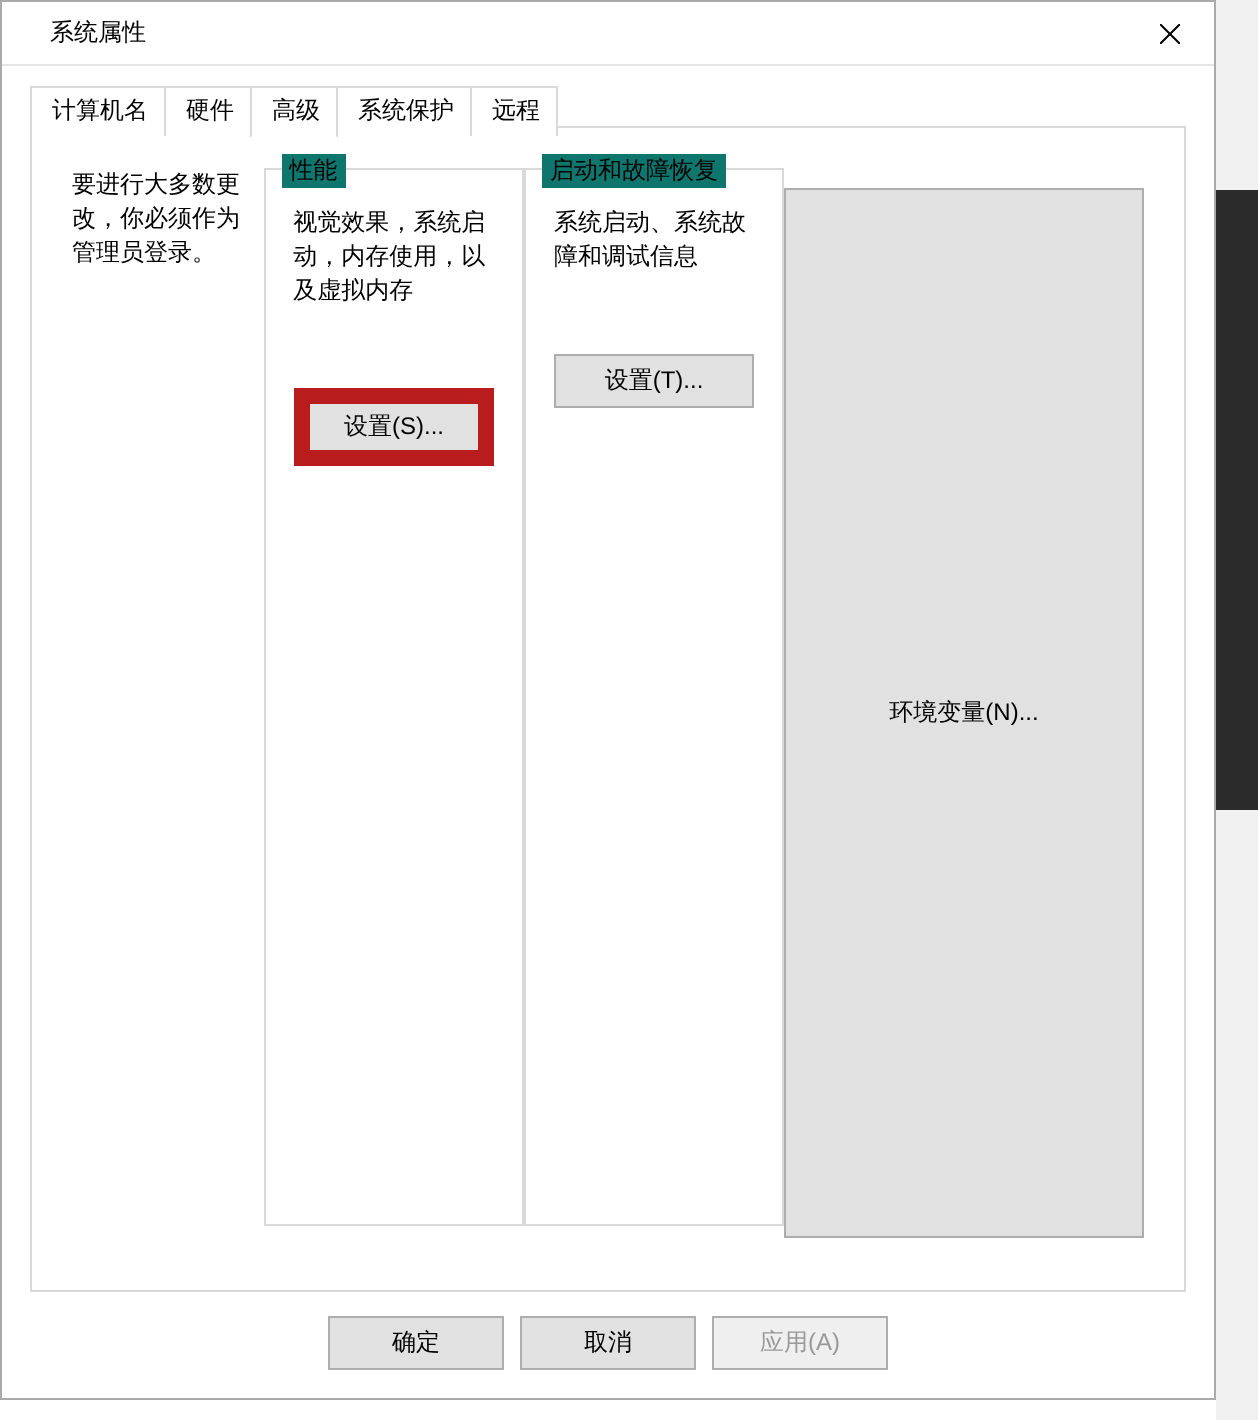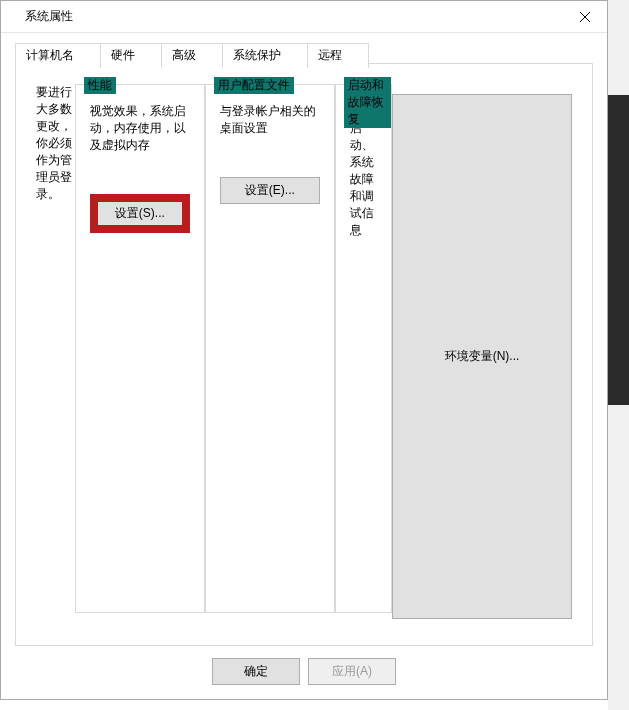--- a/index.html
+++ b/index.html
@@ -57,21 +57,21 @@
       position: relative;
       margin-top: 20px;
     }
     .tabs-header {
       position: absolute;
       top: -21px;
       left: -1px;
       display: flex;
     }
     .tab {
-      padding: 3px 26px 4px 10px;
+      padding: 3px 8px 4px 10px;
       border: 1px solid #d9d9d9;
       border-bottom: none;
       background: #fff;
       cursor: pointer;
       font-size: 12px;
       margin-right: -1px;
       position: relative;
     }
     .tab.active {
       border-bottom: 1px solid #fff;
@@ -203,41 +203,38 @@
         <div class="intro-text">要进行大多数更改，你必须作为管理员登录。</div>
 
         <div class="group">
           <span class="group-title">性能</span>
           <div class="group-desc">视觉效果，系统启动，内存使用，以及虚拟内存</div>
           <div class="group-btn-row">
             <button class="btn focused">设置(S)...</button>
           </div>
         </div>
 
-        <div class="group">
-          <span class="group-title">用户配置文件</span>
-          <div class="group-desc">与登录帐户相关的桌面设置</div>
-          <div class="group-btn-row">
-            <button class="btn">设置(E)...</button>
-          </div>
-        </div>
 
         <div class="group">
           <span class="group-title">启动和故障恢复</span>
           <div class="group-desc">系统启动、系统故障和调试信息</div>
+          <div class="group-btn-row">
+            <button class="btn">设置(T)...</button>
+          </div>
         </div>
 
         <div class="env-row">
           <svg class="arrow" width="150" height="20">
             <line x1="0" y1="0" x2="135" y2="10" stroke="#ff0000" stroke-width="2"></line>
             <polygon points="150,11 132,4 133,18" fill="#ff0000"></polygon>
           </svg>
           <button class="btn env-btn">环境变量(N)...</button>
         </div>
       </div>
     </div>
 
     <div class="bottom-buttons">
       <button class="btn">确定</button>
+      <button class="btn">取消</button>
       <button class="btn" disabled="">应用(A)</button>
     </div>
   </div>
 </div>
 
 </body></html>

